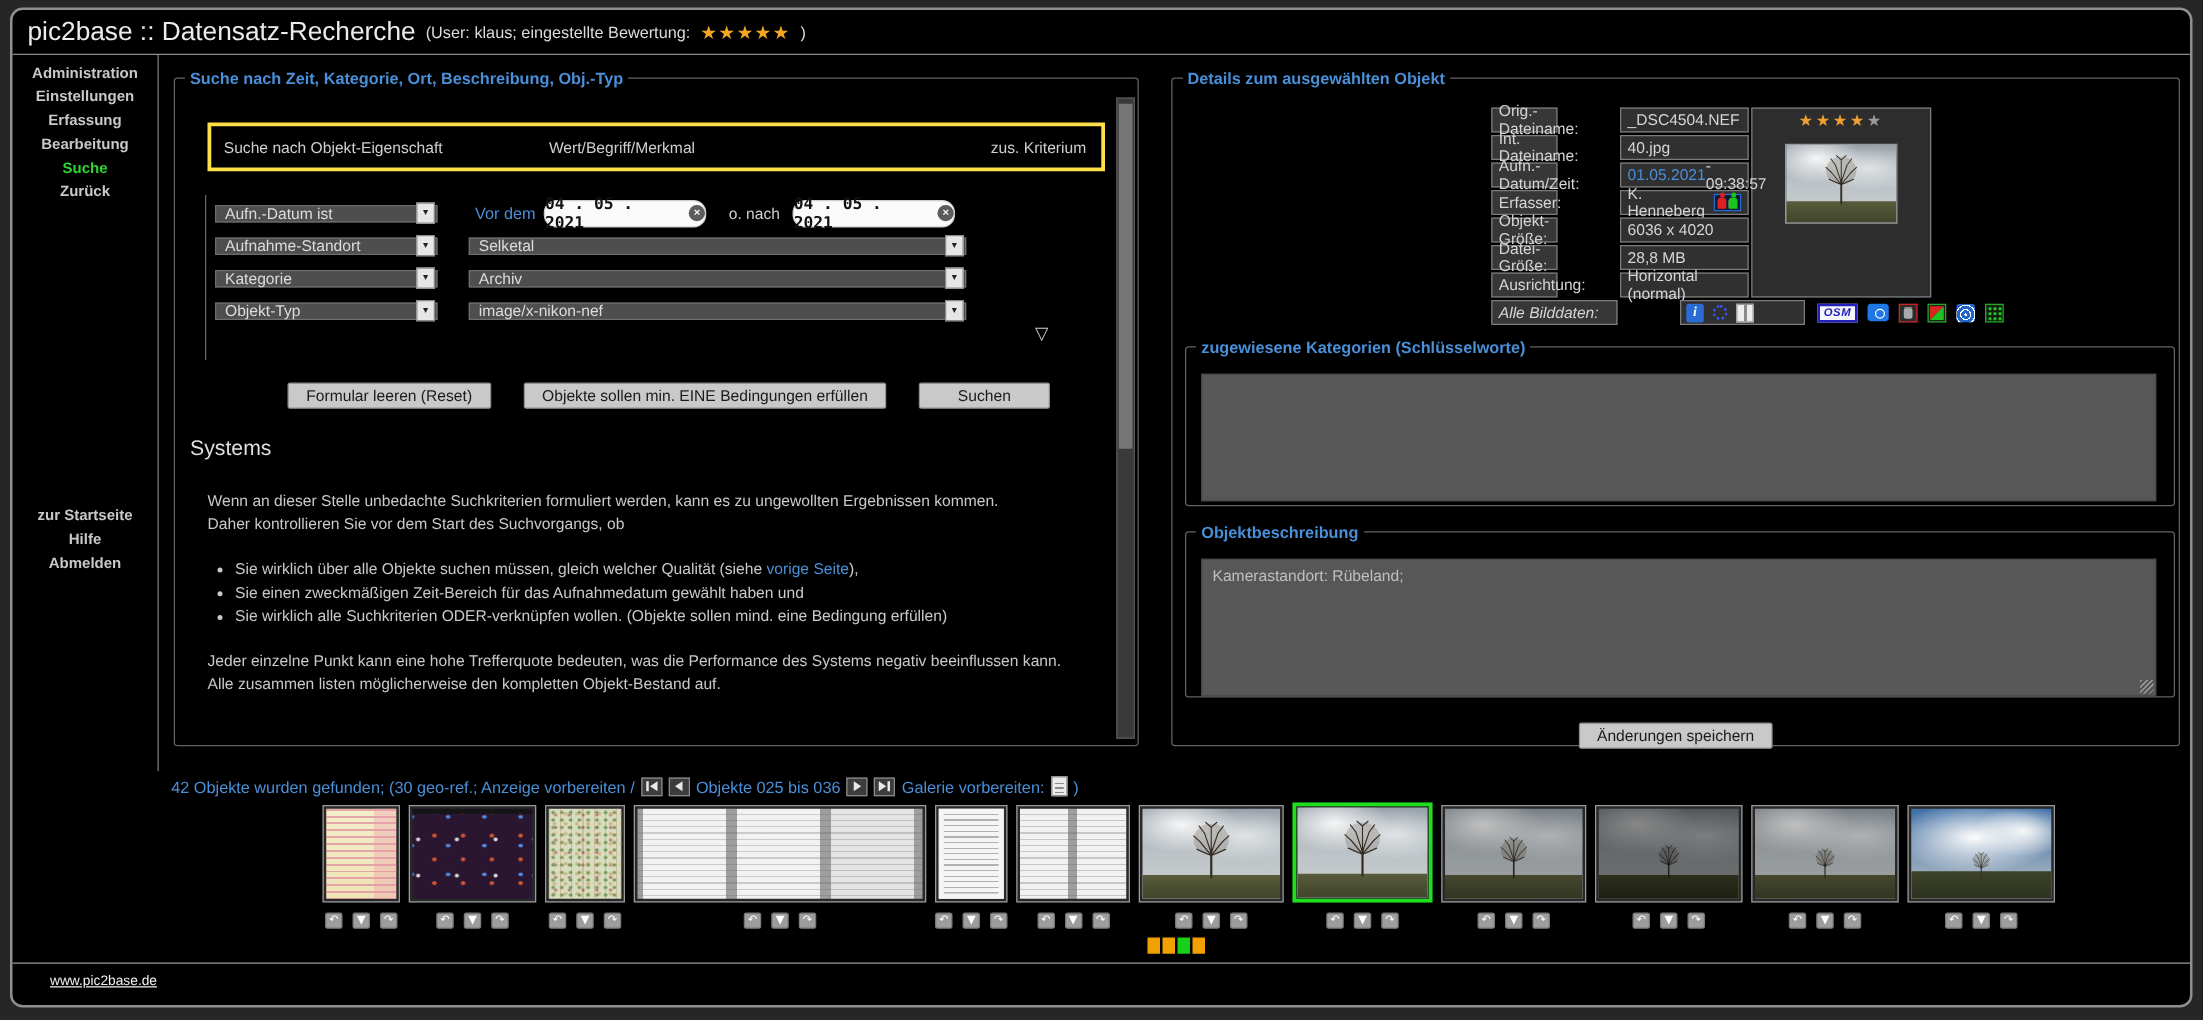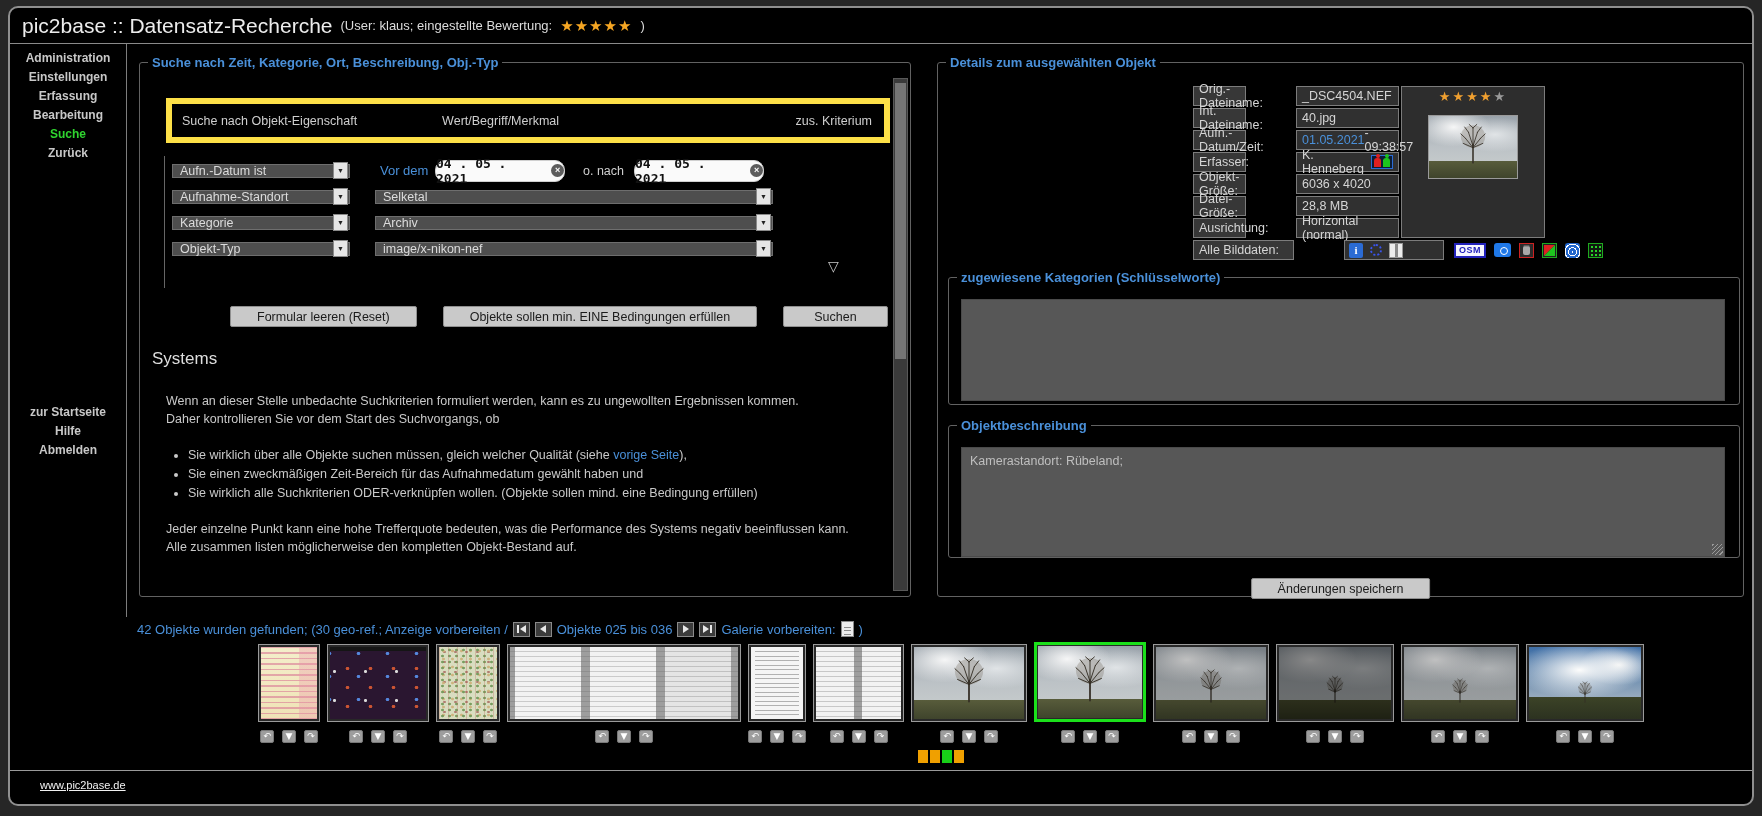--- a/index.html
+++ b/index.html
@@ -21,21 +21,21 @@
   .side-group2{margin-top:240px;}
   
   fieldset{border:1px solid #626262;border-radius:3px;margin:0;padding:0;}
   legend{color:#4a90d9;font-weight:bold;font-size:13px;padding:0 4px;margin-left:8px;}
   .search-fs{position:absolute;left:129px;top:47px;width:770px;height:540px;}
   .details-fs{position:absolute;left:927px;top:47px;width:805px;height:540px;}
   .fs-inner{position:relative;width:100%;height:100%;}
   
   .scrollbar{position:absolute;right:2px;top:8px;bottom:5px;width:13px;background:#3a3a3a;border:1px solid #585858;}
   .scroll-thumb{position:absolute;left:1px;right:1px;top:4px;height:54%;background:#757575;}
-  .criteria-box{position:absolute;left:26px;top:28px;width:712px;height:33px;border:6px solid #fde047;
+  .criteria-box{position:absolute;left:26px;top:28px;width:712px;height:33px;border:3px solid #fde047;
                 display:flex;align-items:center;color:#cfcfcf;font-size:12.5px;}
   .ch1{margin-left:10px;} .ch2{margin-left:85px;} .ch3{margin-left:auto;margin-right:12px;}
   .rows-vline{position:absolute;left:24px;top:86px;height:132px;border-left:1px solid #666;}
   .crows{position:absolute;left:32px;top:90px;}
   .crow{display:flex;align-items:center;height:21px;margin-bottom:5px;}
   .select{background:#4e4e4e;border:1px solid #6e6e6e;height:14px;box-sizing:border-box;display:flex;
           align-items:center;color:#dcdcdc;font-size:12.5px;padding-left:7px;cursor:pointer;}
   .sarrow{margin-left:auto;width:15px;height:17px;background:#e6e6e6;border:1px solid #8a8a8a;box-sizing:border-box;
           display:flex;align-items:center;justify-content:center;color:#222;font-size:7px;margin-right:1px;}
   .prop-select{width:178px;}
@@ -43,38 +43,38 @@
   .before-label{color:#4a90d9;font-size:13px;margin-left:30px;width:55px;cursor:pointer;}
   .or-label{color:#cfcfcf;font-size:12.5px;margin:0 10px 0 18px;}
   .dateinput{width:128px;height:20px;background:#fafafa;border:1px solid #cfcfcf;border-radius:10px;
              display:flex;align-items:center;justify-content:center;gap:7px;color:#111;
              font-family:"DejaVu Sans Mono",monospace;font-size:13px;font-weight:bold;cursor:text;}
   .clearbtn{width:13px;height:13px;border-radius:50%;background:#5c5c5c;color:#fff;font-size:9px;
             line-height:13px;text-align:center;cursor:pointer;font-family:"Liberation Sans",sans-serif;}
   .expander{position:absolute;left:688px;top:188px;color:#c8c8c8;font-size:14px;cursor:pointer;}
   .btnrow{position:absolute;left:90px;top:236px;display:flex;gap:26px;}
   .graybtn{background:#c9c9c9;border:1px solid #8f8f8f;border-radius:2px;color:#1b1b1b;font-size:12.5px;
-           height:21px;padding:0 26px;font-family:"Liberation Sans",sans-serif;cursor:pointer;}
+           height:21px;padding:0 14px;font-family:"Liberation Sans",sans-serif;cursor:pointer;}
   .hint{position:absolute;left:12px;top:280px;width:700px;color:#c9c9c9;font-size:12.5px;line-height:18px;}
   .hint-title{font-size:17px;font-weight:normal;color:#dedede;margin:0 0 24px 0;}
   .hint p{margin:0 0 0 14px;}
   .hint ul{margin:18px 0 18px 36px;padding:0;}
   .hint li{margin:1px 0;}
   .blue-link{color:#4a90d9;cursor:pointer;}
   
   .dtable{position:absolute;left:207px;top:16px;display:grid;grid-template-columns:101px 151px 144px;
           grid-auto-rows:20px;gap:2px;font-size:12.5px;color:#d5d5d5;}
   .dcell{border:1px solid #7c7c7c;display:flex;align-items:center;padding:0 5px;background:#303030;box-sizing:border-box;margin-left:48px;}
   .dlabel{background:#373737;}
   .dright{grid-column:3;grid-row:1/span 7;border:1px solid #7c7c7c;background:#2d2d2d;
           display:flex;flex-direction:column;align-items:center;box-sizing:border-box;}
   .stars{font-size:13px;letter-spacing:2px;margin-top:2px;}
   .stars .f{color:#f0a030;} .stars .e{color:#9a9a9a;}
   .photo{margin-top:11px;width:88px;height:62px;border:1px solid #9a9a9a;position:relative;overflow:hidden;}
-  .bildrow{position:absolute;left:207px;top:170px;display:flex;align-items:center;gap:2px;font-size:12.5px;color:#d5d5d5;}
+  .bildrow{position:absolute;left:207px;top:170px;display:flex;align-items:center;gap:2px;font-size:12.5px;color:#d5d5d5;font-style:italic;}
   .bildlabel{width:101px;height:20px;}
   .iconbox{width:100px;height:20px;display:flex;align-items:center;gap:7px;padding-left:4px;}
   .exticons{display:flex;align-items:center;gap:8px;margin-left:8px;}
   
   .ic{display:inline-flex;align-items:center;justify-content:center;cursor:pointer;box-sizing:border-box;}
   .ic-info{width:14px;height:15px;background:#2b6bd4;color:#fff;font-size:11px;font-weight:bold;
            font-family:"Liberation Serif",serif;border-radius:2px;}
   .ic-gps{width:12px;height:12px;border:2px dotted #3a55ee;border-radius:50%;}
   .ic-cols{width:14px;height:15px;background:#ececec;border:1px solid #999;
            background-image:linear-gradient(90deg,transparent 0 5px,#8a8a8a 5px 8px,transparent 8px);}

